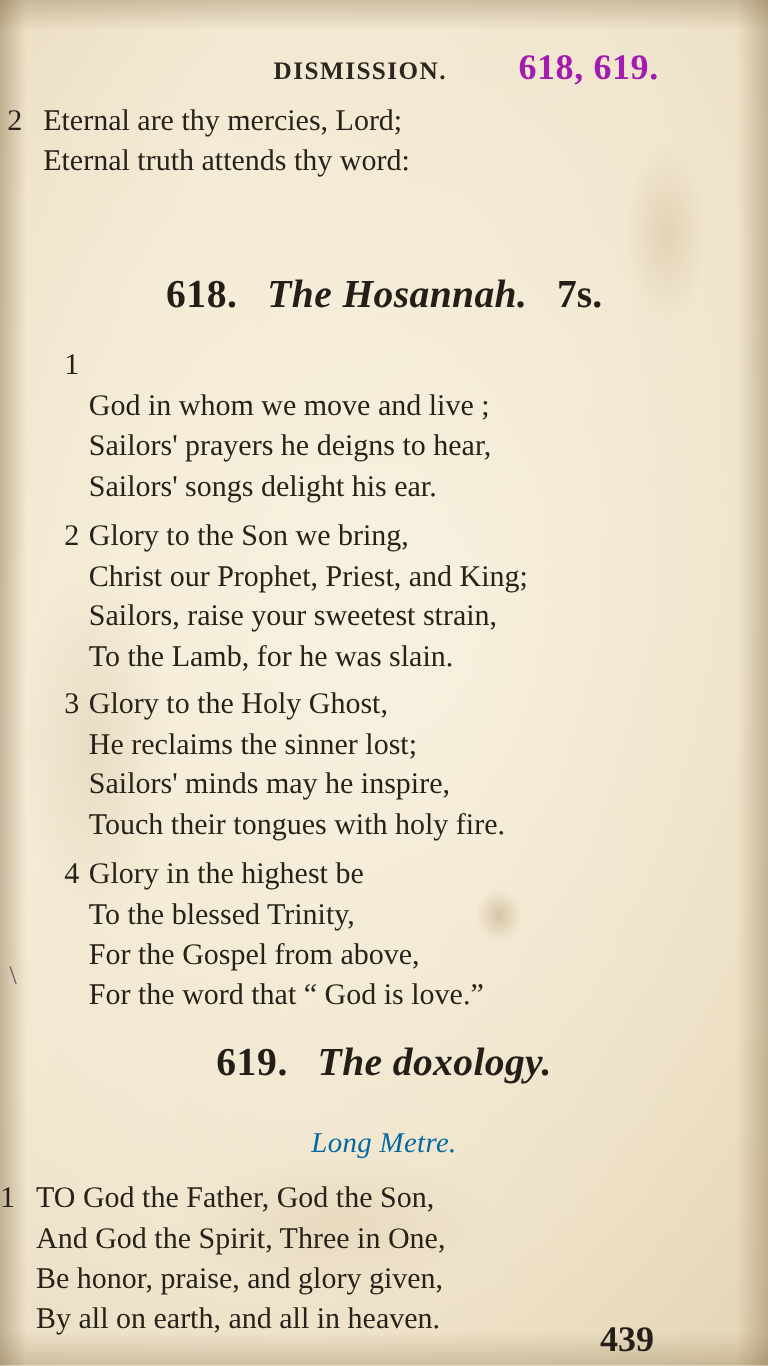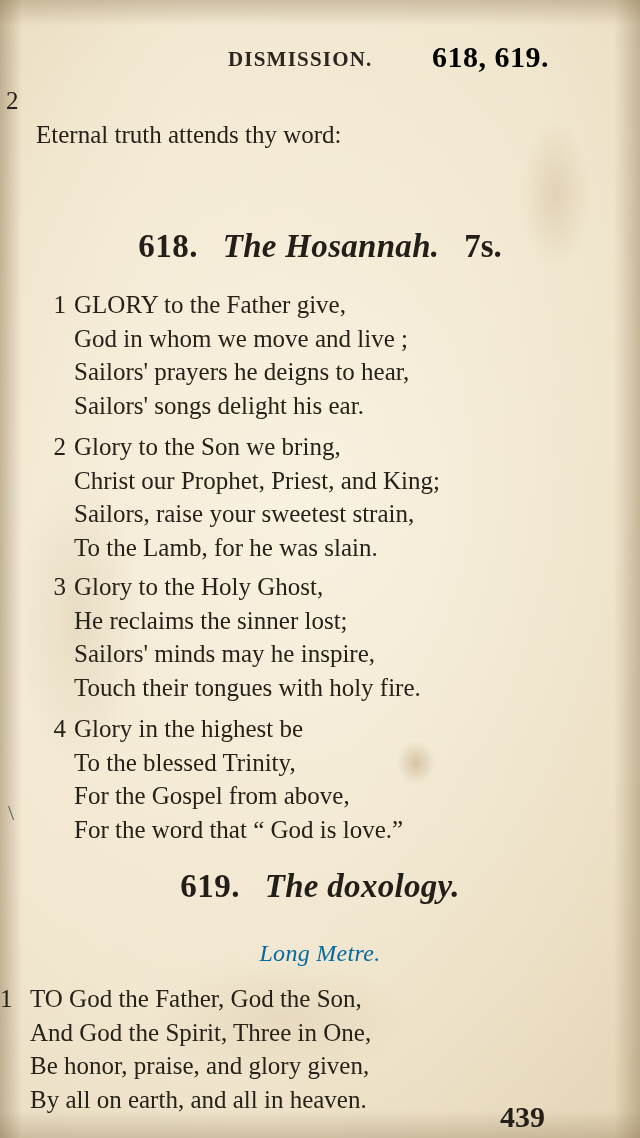--- a/index.html
+++ b/index.html
@@ -49,21 +49,21 @@
     font-weight: 600;
     color: #2b261f;
   }
   .head-nums {
     position: absolute;
     right: 30px;
     top: 40px;
     font-size: 30px;
     font-weight: 700;
     letter-spacing: 0.5px;
-    color: #000000;
+    color: #a21caf;
   }
 
   .stanza {
     position: absolute;
     left: 8px;
   }
   .line {
     display: flex;
     align-items: baseline;
     font-size: 25px;
@@ -144,39 +144,39 @@
 <div class="edge-dark" style="left:0;bottom:0;width:640px;height:28px;background:linear-gradient(0deg, rgba(120,96,58,0.26), rgba(120,96,58,0));"></div>
 
 <div class="content">
 
   <div class="head-title">DISMISSION.</div>
   <div class="head-nums">618, 619.</div>
 
   <div class="stanza" style="top:84px;left:6px;">
     <div class="line">
       <span class="num">2</span>
+      <span class="txt">Eternal are thy mercies, Lord;</span>
     </div>
     <div class="line cont">
       <span class="num">2</span>
       <span class="txt">Eternal truth attends thy word:</span>
     </div>
   </div>
 
   <div class="hymn-title" style="top:228px;">
     <span class="no">618.</span>
     <span>&nbsp;</span>
     <span class="tname">The Hosannah.</span>
     <span>&nbsp;</span>
     <span class="metre">7s.</span>
   </div>
 
   <div class="stanza" style="top:288px;left:28px;">
     <div class="line">
       <span class="num indent-lg">1</span>
-      <span class="txt">GLORY to the Father give,</span>
     </div>
     <div class="line cont">
       <span class="num indent-lg">1</span>
       <span class="txt">God in whom we move and live ;</span>
     </div>
     <div class="line cont">
       <span class="num indent-lg">1</span>
       <span class="txt">Sailors' prayers he deigns to hear,</span>
     </div>
     <div class="line cont">

